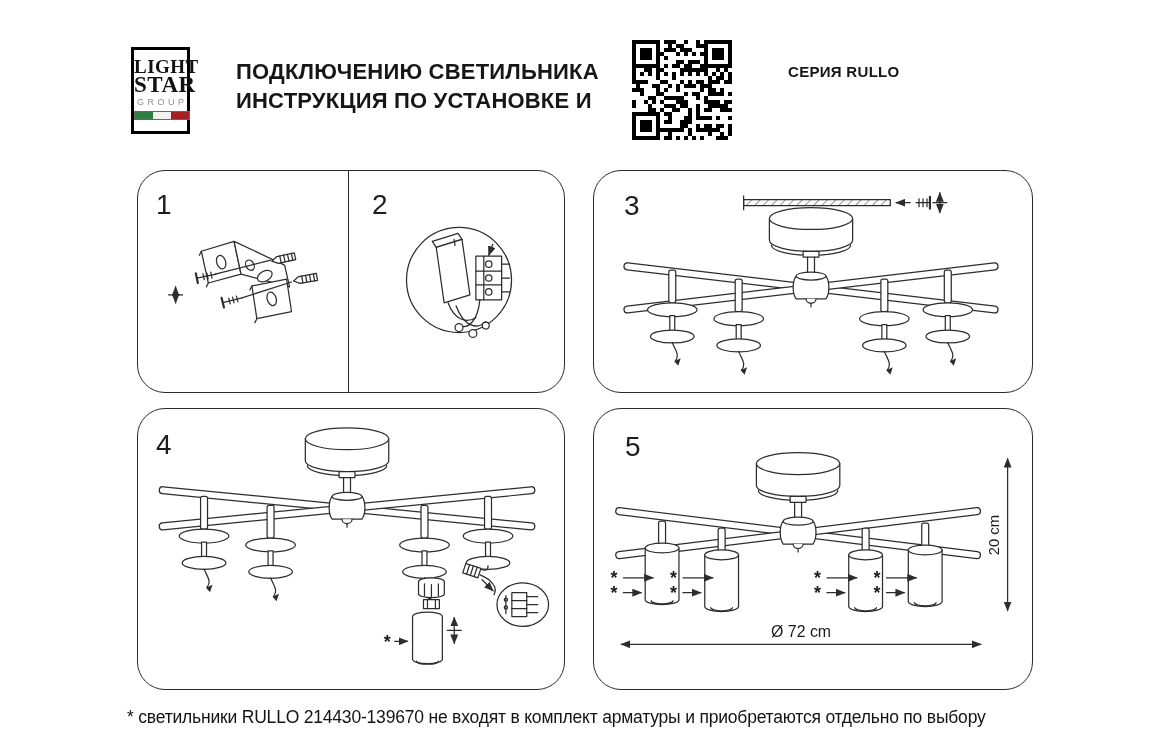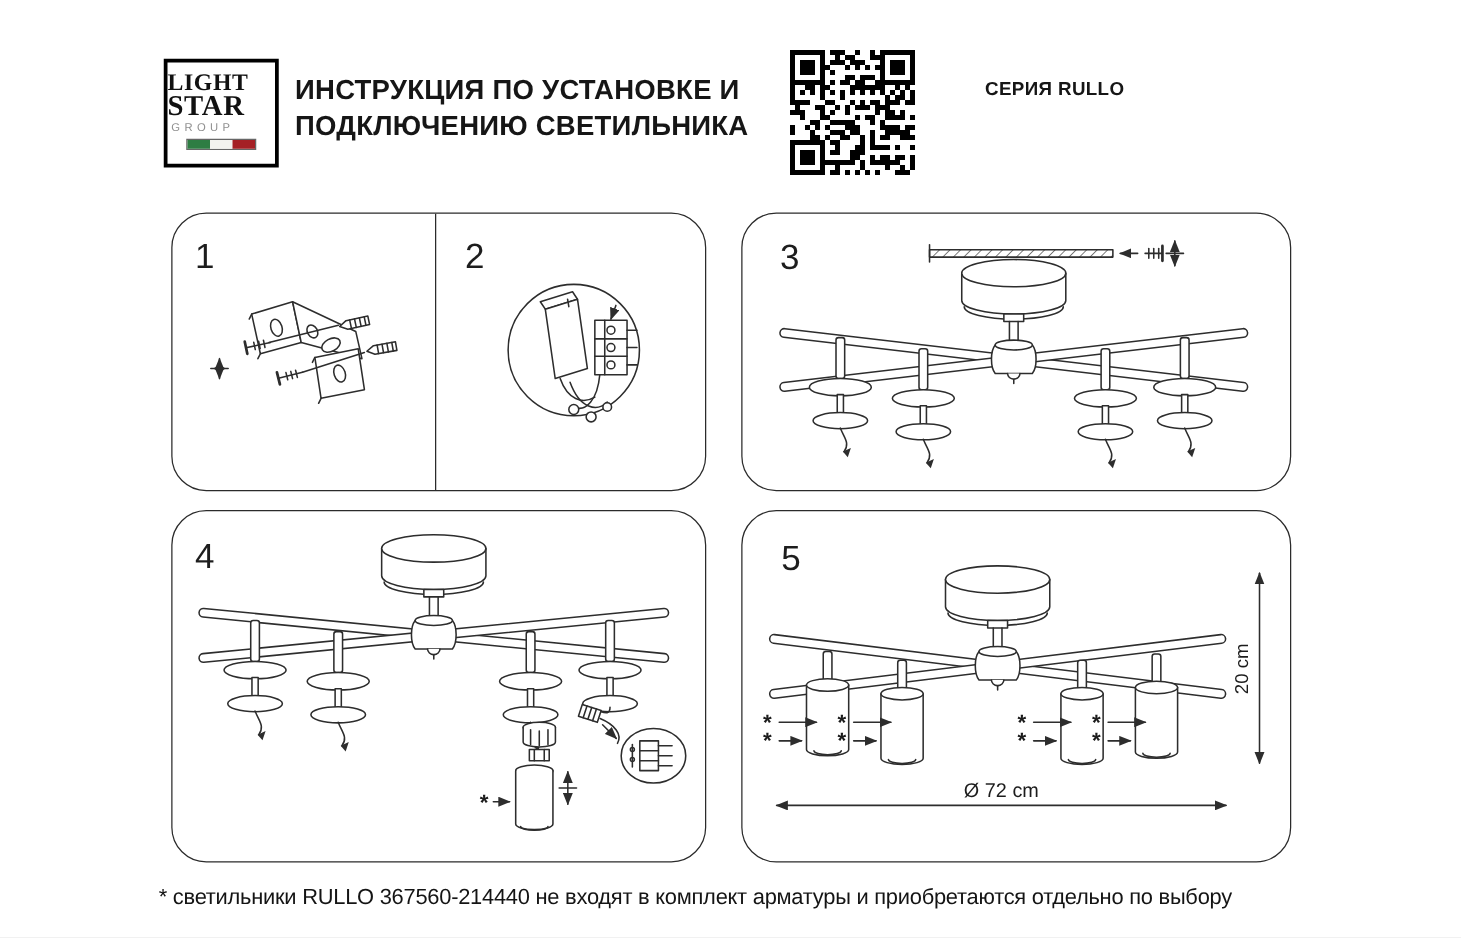--- a/index.html
+++ b/index.html
@@ -1,22 +1,22 @@
 <!DOCTYPE html>
 <html><head>
 <meta charset="utf-8">
 <style>
   html,body{margin:0;padding:0;background:#e8e8e8}
   .page{position:relative;width:1169px;height:750px;background:#ffffff;
         font-family:"Liberation Sans",sans-serif;overflow:hidden;margin:0 auto}
 
   
-  .logo-box{position:absolute;left:131px;top:47px;width:92px;height:87px;
+  .logo-box{position:absolute;left:131px;top:47px;width:59px;height:87px;
             border:3px solid #000;box-sizing:border-box;background:#fff;
-            text-align:left;padding-top:8px}
+            text-align:right;padding-top:8px}
   .logo-l1{font-family:"Liberation Serif",serif;font-weight:700;font-size:19px;
            line-height:17px;letter-spacing:.5px;color:#111}
   .logo-l2{font-family:"Liberation Serif",serif;font-weight:700;font-size:23px;
            line-height:20px;letter-spacing:.5px;color:#111}
   .logo-l3{font-size:9px;letter-spacing:3.5px;color:#8f8f8f;margin-top:2px;text-indent:3px}
   .logo-flag{width:54px;height:7px;margin:4px auto 0;display:flex;
              border:1px solid #666;box-sizing:content-box}
   .logo-flag span{flex:1}
 
   .title{position:absolute;left:236px;top:57px;font-size:22px;font-weight:700;
@@ -109,22 +109,22 @@
     <div class="logo-l2">STAR</div>
     <div class="logo-l3">GROUP</div>
     <div class="logo-flag">
       <span style="background:#2e7d43"></span>
         <span style="background:#f2f2ee"></span>
         <span style="background:#a52025"></span>
     </div>
   </div>
 
   <div class="title">
+    <div>ПОДКЛЮЧЕНИЮ СВЕТИЛЬНИКА</div>
     <div>ИНСТРУКЦИЯ ПО УСТАНОВКЕ И</div>
-    <div>ПОДКЛЮЧЕНИЮ СВЕТИЛЬНИКА</div>
   </div>
 
   <div class="qr" id="qr">
       <i style="left:0px;top:0px"></i>
       <i style="left:4px;top:0px"></i>
       <i style="left:8px;top:0px"></i>
       <i style="left:12px;top:0px"></i>
       <i style="left:16px;top:0px"></i>
       <i style="left:20px;top:0px"></i>
       <i style="left:24px;top:0px"></i>
@@ -657,14 +657,14 @@
       <g>
         <path d="M416,50 V203" marker-start="url(#p5ah)" marker-end="url(#p5ah)"></path>
         <text class="lbl" x="407" y="127" font-size="15" text-anchor="middle" transform="rotate(-90 407 127)">20 cm</text>
         <path d="M27,237 H389" marker-start="url(#p5ah)" marker-end="url(#p5ah)"></path>
         <text class="lbl" x="208" y="230" font-size="16" text-anchor="middle">Ø 72 cm</text>
       </g>
     </svg>
     <div class="step-num n5">5</div>
   </div>
 
-  <div class="footnote">* светильники RULLO 367560-214440 не входят в комплект арматуры и приобретаются отдельно по выбору</div>
+  <div class="footnote">* светильники RULLO 214430-139670 не входят в комплект арматуры и приобретаются отдельно по выбору</div>
 </div>
 
 </body></html>

